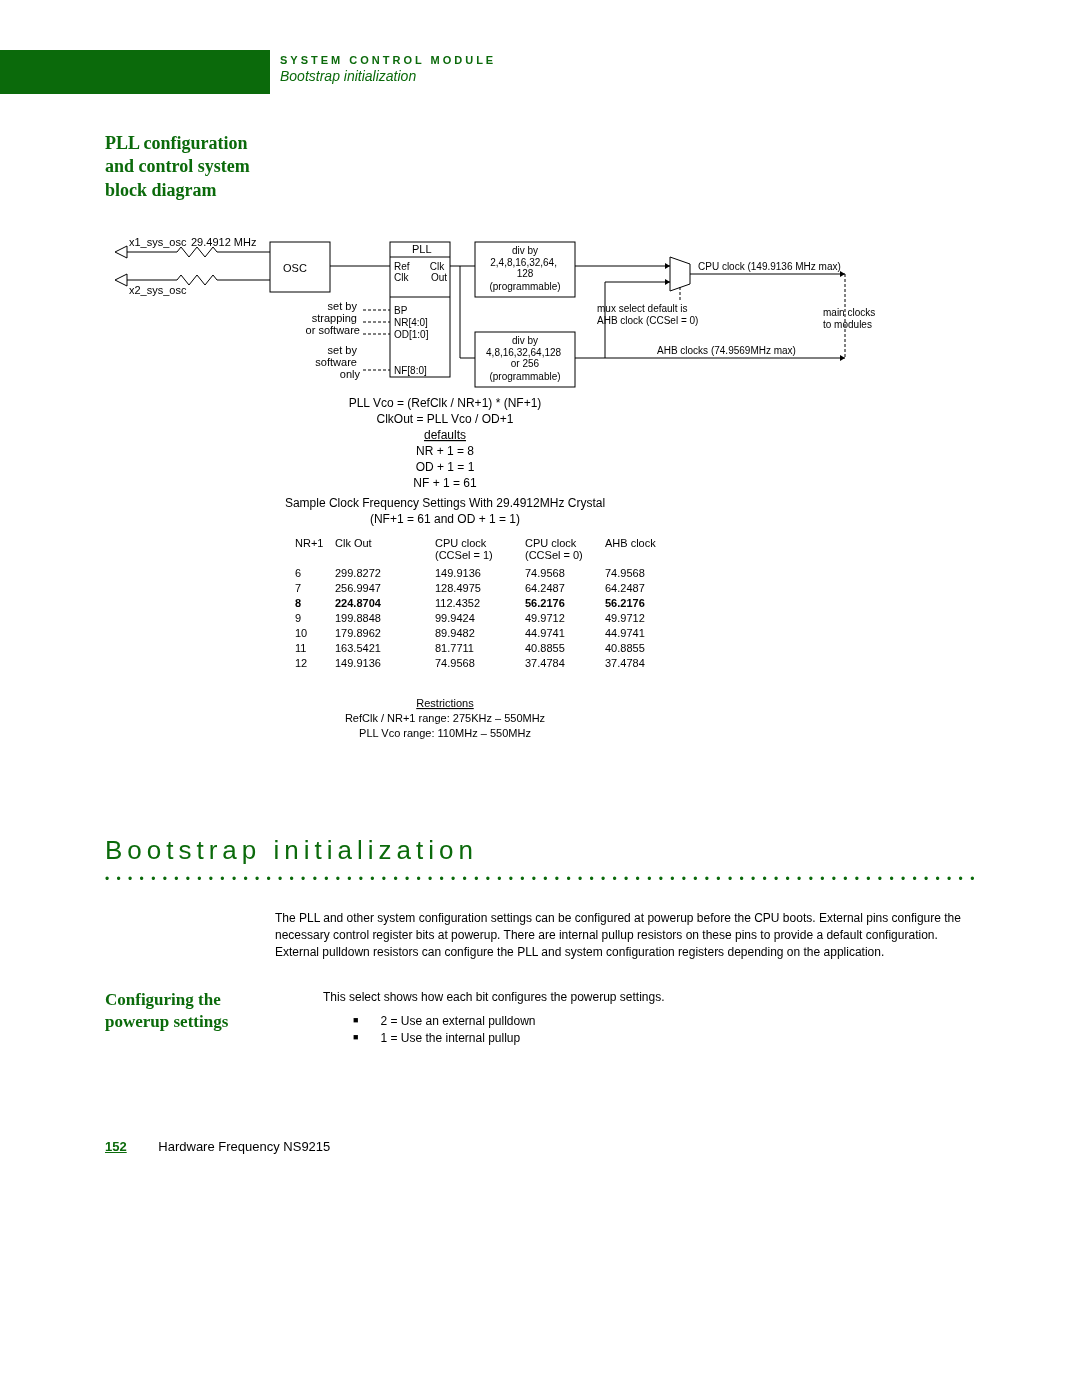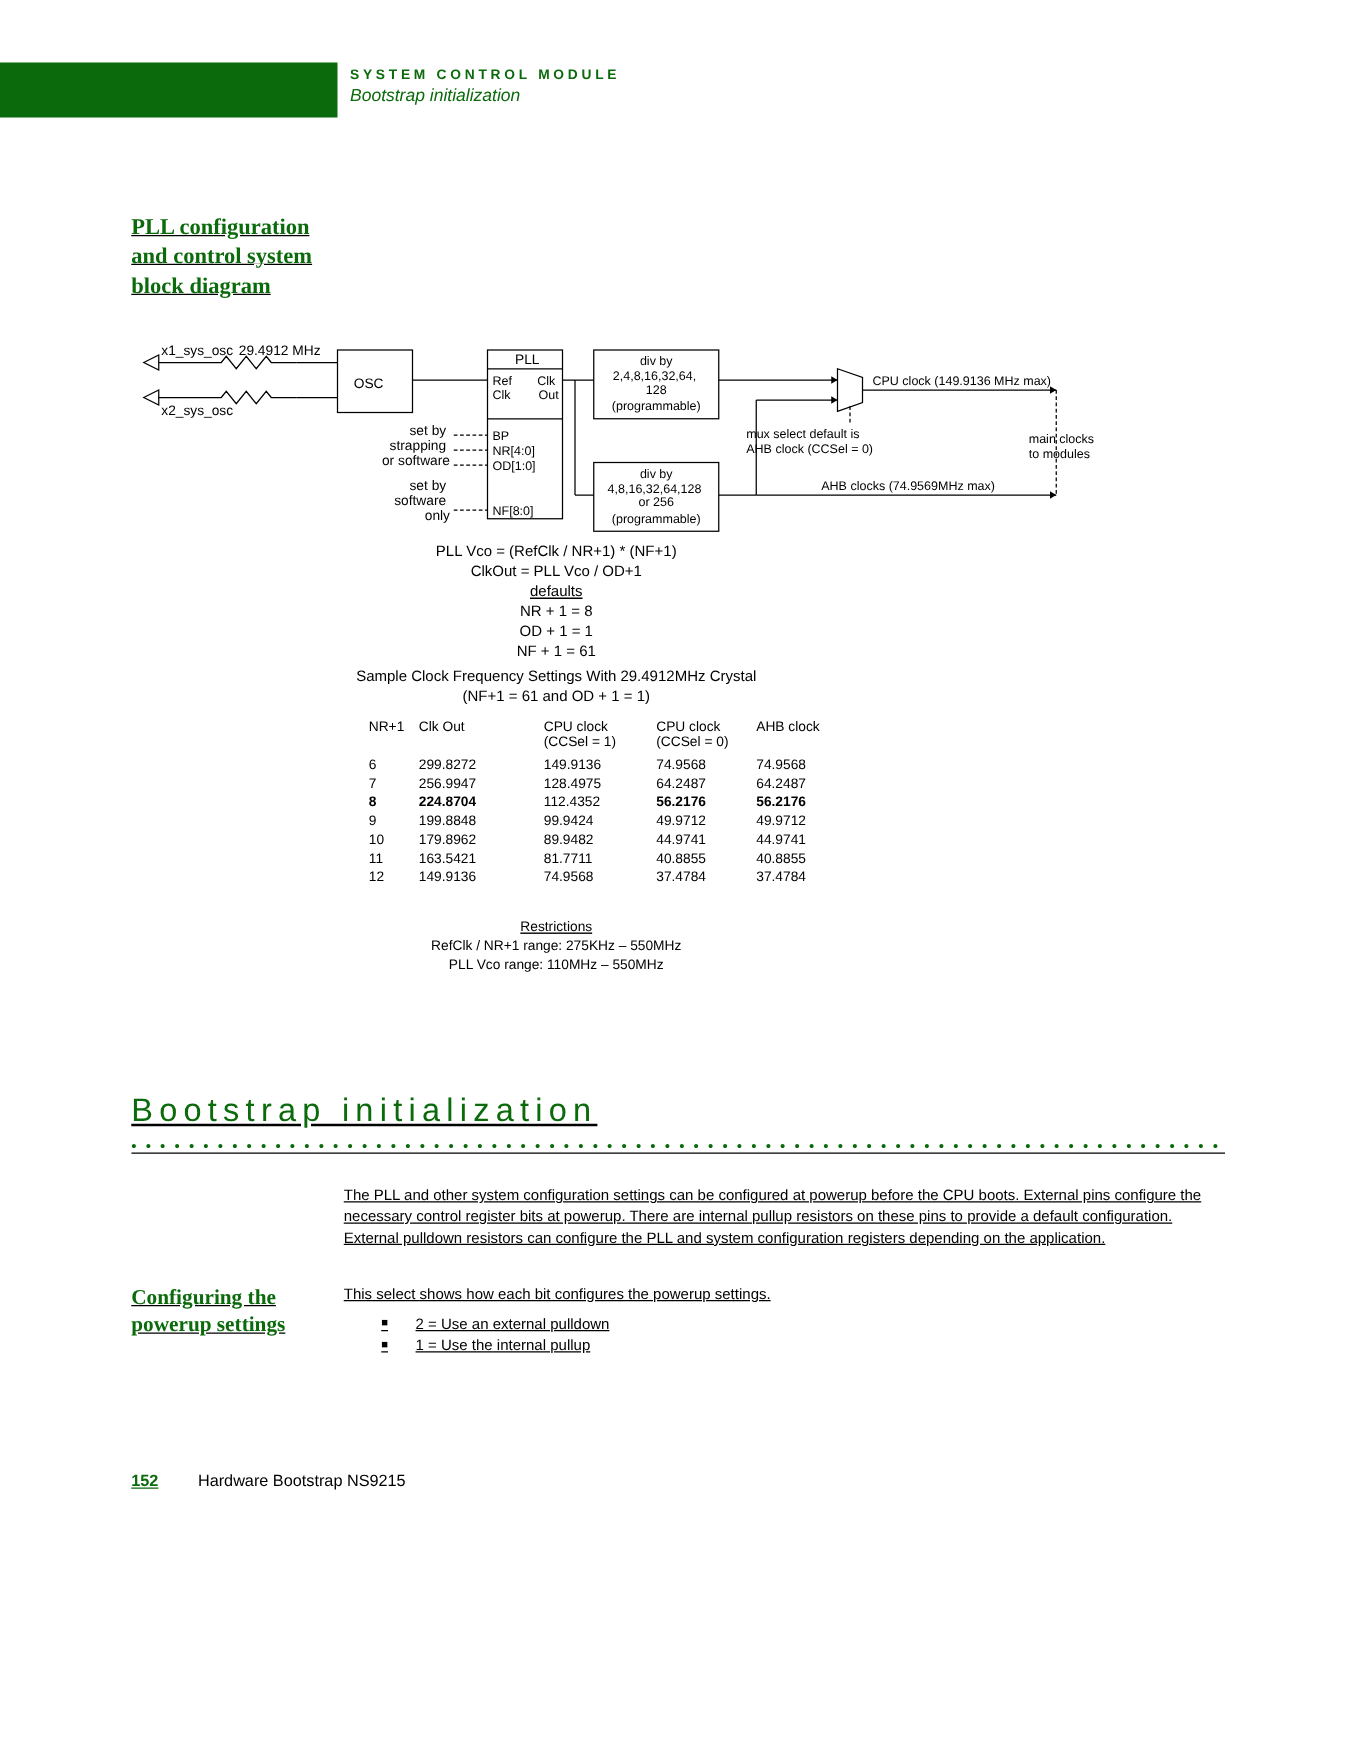--- a/index.html
+++ b/index.html
@@ -35,22 +35,21 @@
     letter-spacing: 3px;
   }
   .header-sub {
     color: #0b6a0b;
     font-style: italic;
     font-size: 14px;
     margin-top: 2px;
   }
   .content {
     margin-left: 105px;
-    margin-top: 76px;
-    text-decoration: underline;
+    margin-top: 38px;
   }
   .row {
     display: flex;
   }
   .left-col {
     width: 160px;
     flex-shrink: 0;
     padding-right: 10px;
   }
   .right-col {
@@ -300,33 +299,33 @@
     </div>
 
     <div class="section-title">Bootstrap initialization</div>
     <div class="dotted">• • • • • • • • • • • • • • • • • • • • • • • • • • • • • • • • • • • • • • • • • • • • • • • • • • • • • • • • • • • • • • • • • • • • • • • • • • • • • • • • • • • • • • •</div>
 
     <div class="row">
       <div class="left-col"></div>
       <div class="right-col body-text">The PLL and other system configuration settings can be configured at powerup before the CPU boots. External pins configure the necessary control register bits at powerup. There are internal pullup resistors on these pins to provide a default configuration. External pulldown resistors can configure the PLL and system configuration registers depending on the application.</div>
     </div>
 
-    <div class="row" style="margin-top:28px;">
+    <div class="row" style="margin-top:28px;gap:48px;">
       <div class="left-col">
         <div class="side-heading" style="font-size:17px;">Configuring the powerup settings</div>
       </div>
       <div class="right-col body-text">
         <div>This select shows how each bit configures the powerup settings.</div>
         <ul class="bullets">
           <li>2 = Use an external pulldown</li>
           <li>1 = Use the internal pullup</li>
         </ul>
       </div>
     </div>
 
   </div>
 
   <div class="footer">
     <span class="page-num">152</span>
-    <span>Hardware Bootstrap NS9215</span>
+    <span>Hardware Frequency NS9215</span>
   </div>
 
 </div>
 
 </body></html>

